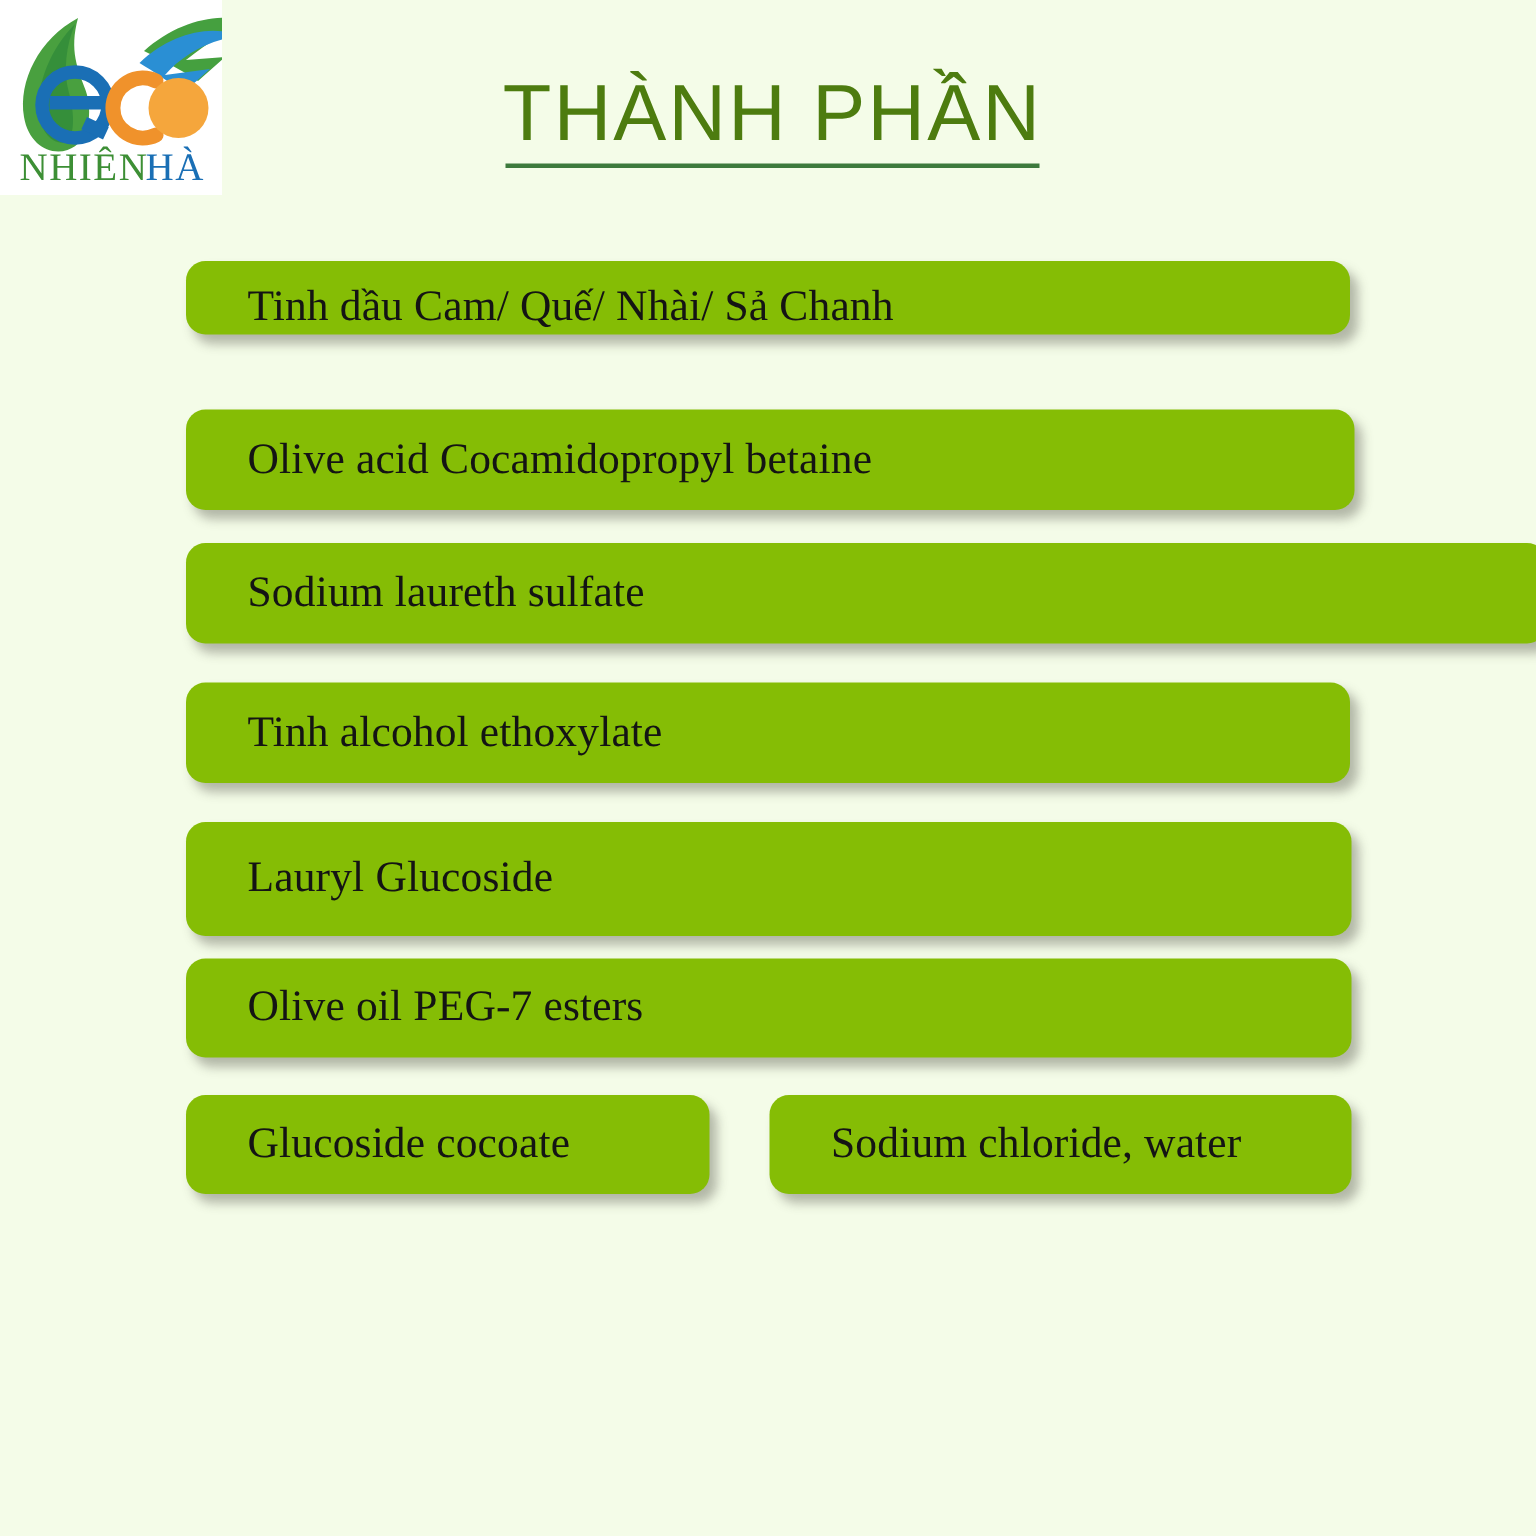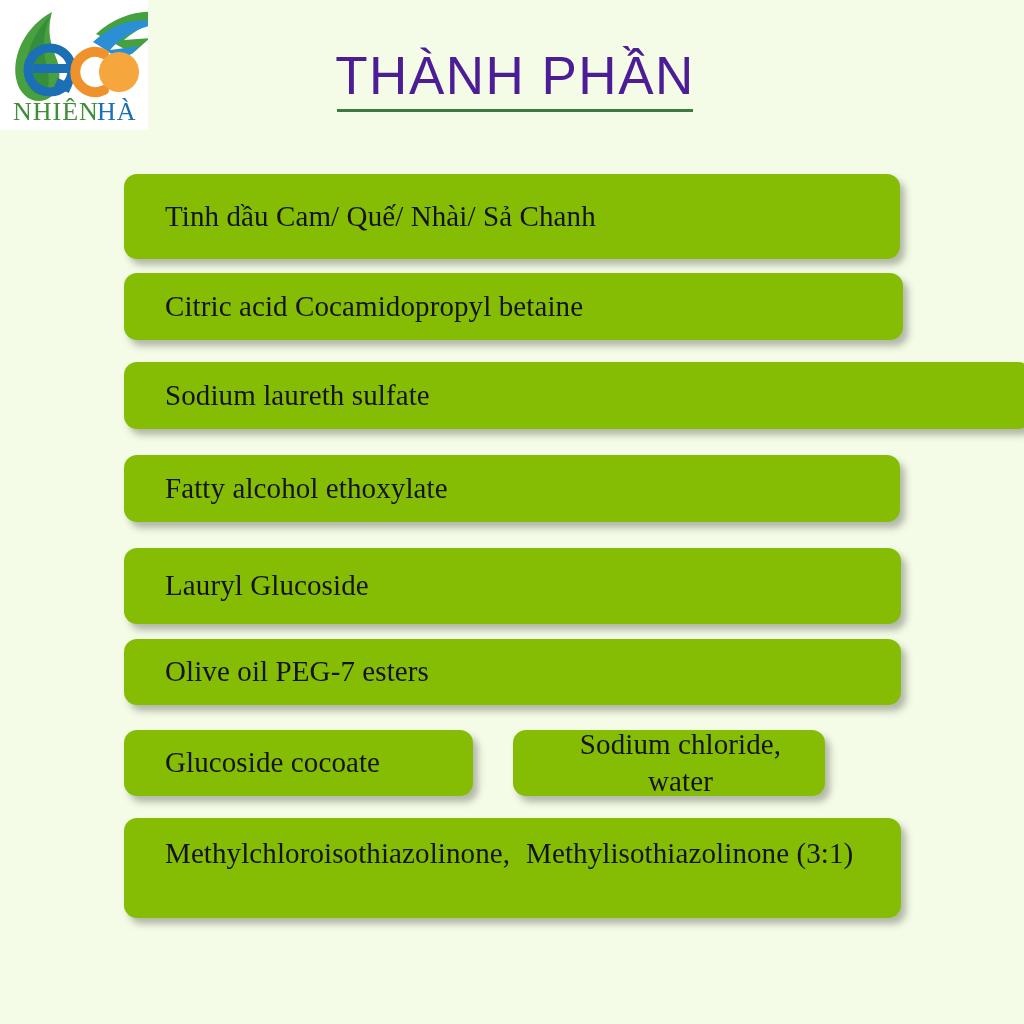--- a/index.html
+++ b/index.html
@@ -33,21 +33,21 @@
     left: 270px;
     top: 48px;
     width: 490px;
     text-align: center;
   }
   #page-title {
     font-family: "Liberation Sans", sans-serif;
     font-size: 53px;
     font-weight: 400;
     letter-spacing: 1.5px;
-    color: #4c1d95;
+    color: #4d7c0f;
     line-height: 1.05;
     margin: 0;
     white-space: nowrap;
     text-align: center;
   }
   #title-rule {
     width: 356px;
     height: 3px;
     background: #3d7a3d;
     margin: 5px auto 0 auto;
@@ -78,28 +78,28 @@
     padding-right: 18px;
     line-height: 1.28;
     letter-spacing: 0.1px;
   }
   .bar-label .gap {
     display: inline-block;
     width: 16px;
   }
 
   
-  #bar-0 { left: 124px; top: 174px; width: 776px; height: 85px; }
+  #bar-0 { left: 124px; top: 174px; width: 776px; height: 49px; align-items: flex-end; }
   #bar-1 { left: 124px; top: 273px; width: 779px; height: 67px; }
   #bar-2 { left: 124px; top: 362px; width: 907px; height: 67px; }
   #bar-3 { left: 124px; top: 455px; width: 776px; height: 67px; }
   #bar-4 { left: 124px; top: 548px; width: 777px; height: 76px; }
   #bar-5 { left: 124px; top: 639px; width: 777px; height: 66px; text-align: right; }
   #bar-6 { left: 124px; top: 730px; width: 349px; height: 66px; }
-  #bar-7 { left: 513px; top: 730px; width: 312px; height: 66px; text-align: center; }
+  #bar-7 { left: 513px; top: 730px; width: 388px; height: 66px; text-align: center; }
   #bar-8 { left: 124px; top: 818px; width: 777px; height: 100px; align-items: flex-start; padding-top: 17px; }
 </style>
 </head>
 <body>
 
 <div id="logo-box">
   <svg id="logo-svg" width="180" height="130" viewBox="0 0 180 130">
 
     <path d="M52 12 C26 26 12 54 16 78 C19 96 33 104 45 100 C60 95 62 74 57 60 C52 46 46 34 52 12 Z" fill="#49a03f"></path>
     <path d="M50 16 C34 32 24 56 26 76 C28 90 36 96 43 95 C50 93 50 76 46 62 C42 48 44 30 50 16 Z" fill="#2f8a3a" opacity="0.75"></path>
@@ -127,44 +127,41 @@
   <div id="title-rule"></div>
 </div>
 
 <div id="bars">
 
   <div class="bar" id="bar-0">
     <span class="bar-label">Tinh dầu Cam/ Quế/ Nhài/ Sả Chanh</span>
   </div>
 
   <div class="bar" id="bar-1">
-    <span class="bar-label">Citric acid Cocamidopropyl betaine</span>
+    <span class="bar-label">Olive acid Cocamidopropyl betaine</span>
   </div>
 
   <div class="bar" id="bar-2">
     <span class="bar-label">Sodium laureth sulfate</span>
   </div>
 
   <div class="bar" id="bar-3">
-    <span class="bar-label">Fatty alcohol ethoxylate</span>
+    <span class="bar-label">Tinh alcohol ethoxylate</span>
   </div>
 
   <div class="bar" id="bar-4">
     <span class="bar-label">Lauryl Glucoside</span>
   </div>
 
   <div class="bar" id="bar-5">
     <span class="bar-label">Olive oil PEG-7 esters</span>
   </div>
 
   <div class="bar" id="bar-6">
     <span class="bar-label">Glucoside cocoate</span>
   </div>
 
   <div class="bar" id="bar-7">
     <span class="bar-label">Sodium chloride, water</span>
   </div>
 
-  <div class="bar" id="bar-8">
-    <span class="bar-label"><span>Methylchloroisothiazolinone,</span><span class="gap"></span><span>Methylisothiazolinone (3:1)</span></span>
-  </div>
 
 </div>
 
 </body></html>

